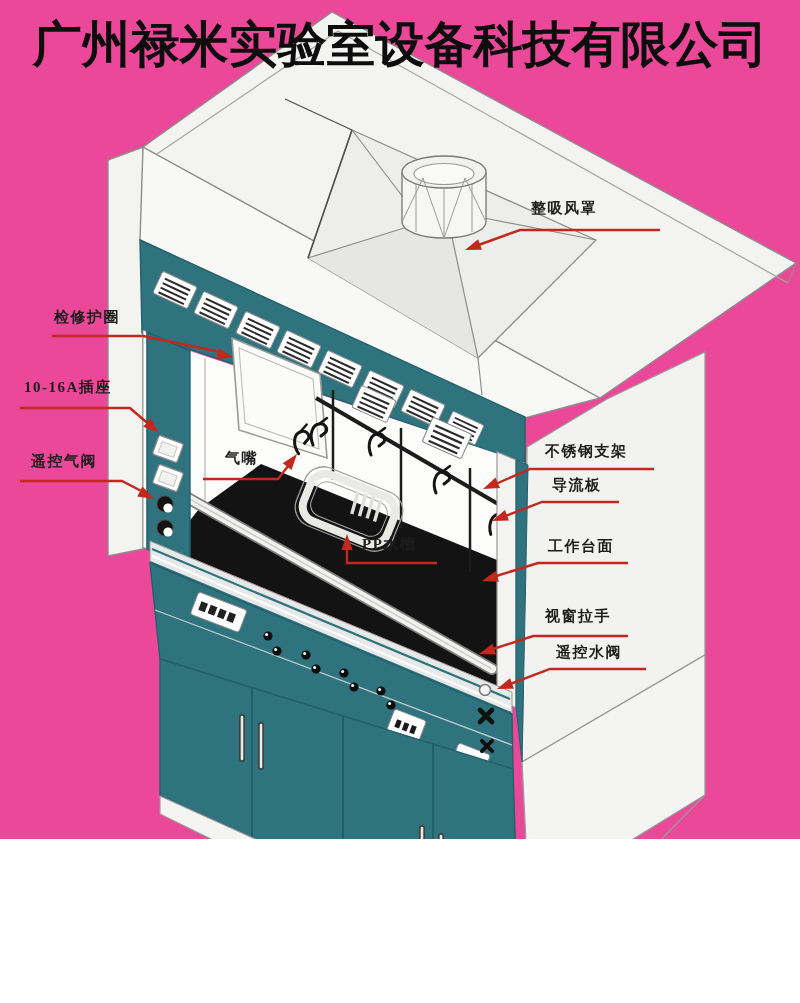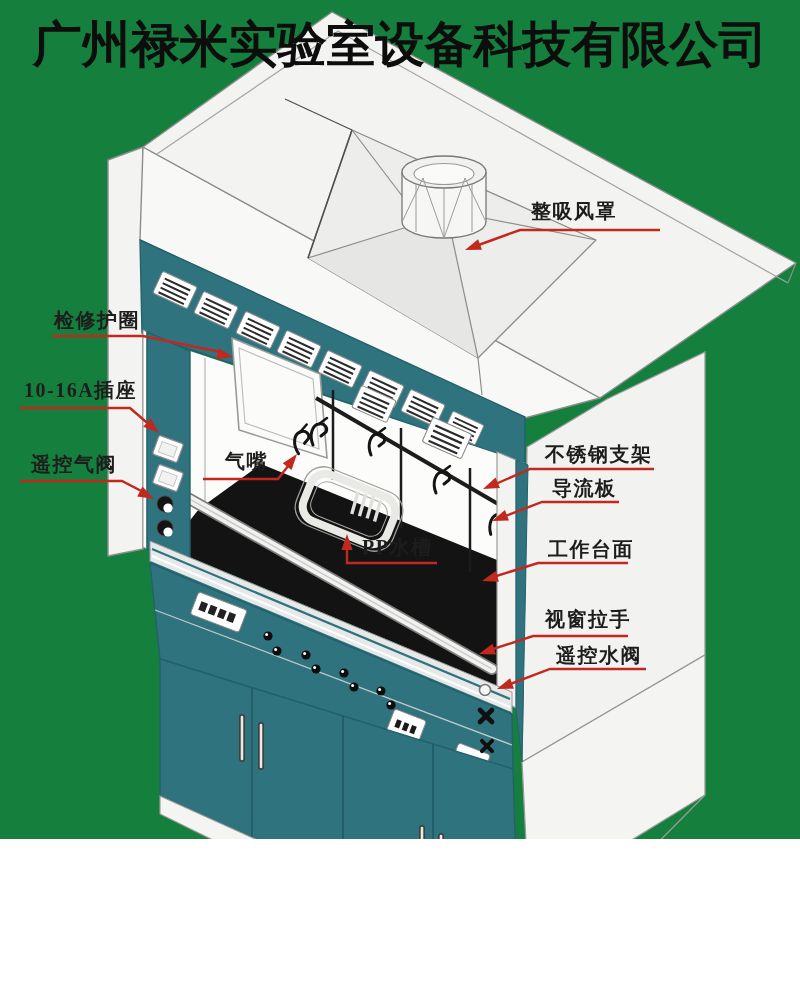--- a/index.html
+++ b/index.html
@@ -1,22 +1,22 @@
 <!DOCTYPE html>
 <html><head>
 <meta charset="utf-8">
 <style>
   html,body{margin:0;padding:0;background:#fff;}
-  .stage{position:relative;width:800px;height:839px;background:#15803d;overflow:hidden;
+  .stage{position:relative;width:800px;height:839px;background:#ec4899;overflow:hidden;
          font-family:"Liberation Sans",sans-serif;}
   .stage svg{position:absolute;left:0;top:0;}
   .company-title{position:absolute;left:0;top:12px;width:800px;text-align:center;
          font-size:49px;font-weight:900;color:#0d0d0d;letter-spacing:0px;
          font-family:"Liberation Sans",sans-serif;white-space:nowrap;z-index:5;}
-  .lbl{position:absolute;font-family:"Liberation Serif",serif;font-size:20px;font-weight:700;
+  .lbl{position:absolute;font-family:"Liberation Serif",serif;font-size:15px;font-weight:700;
        color:#1d1d1d;letter-spacing:1.5px;white-space:nowrap;z-index:6;line-height:1.1;}
 </style>
 </head>
 <body>
 
 <div class="stage">
 
 <svg width="800" height="1003" viewBox="0 0 800 1003">
   <defs>
     <g id="louver">

